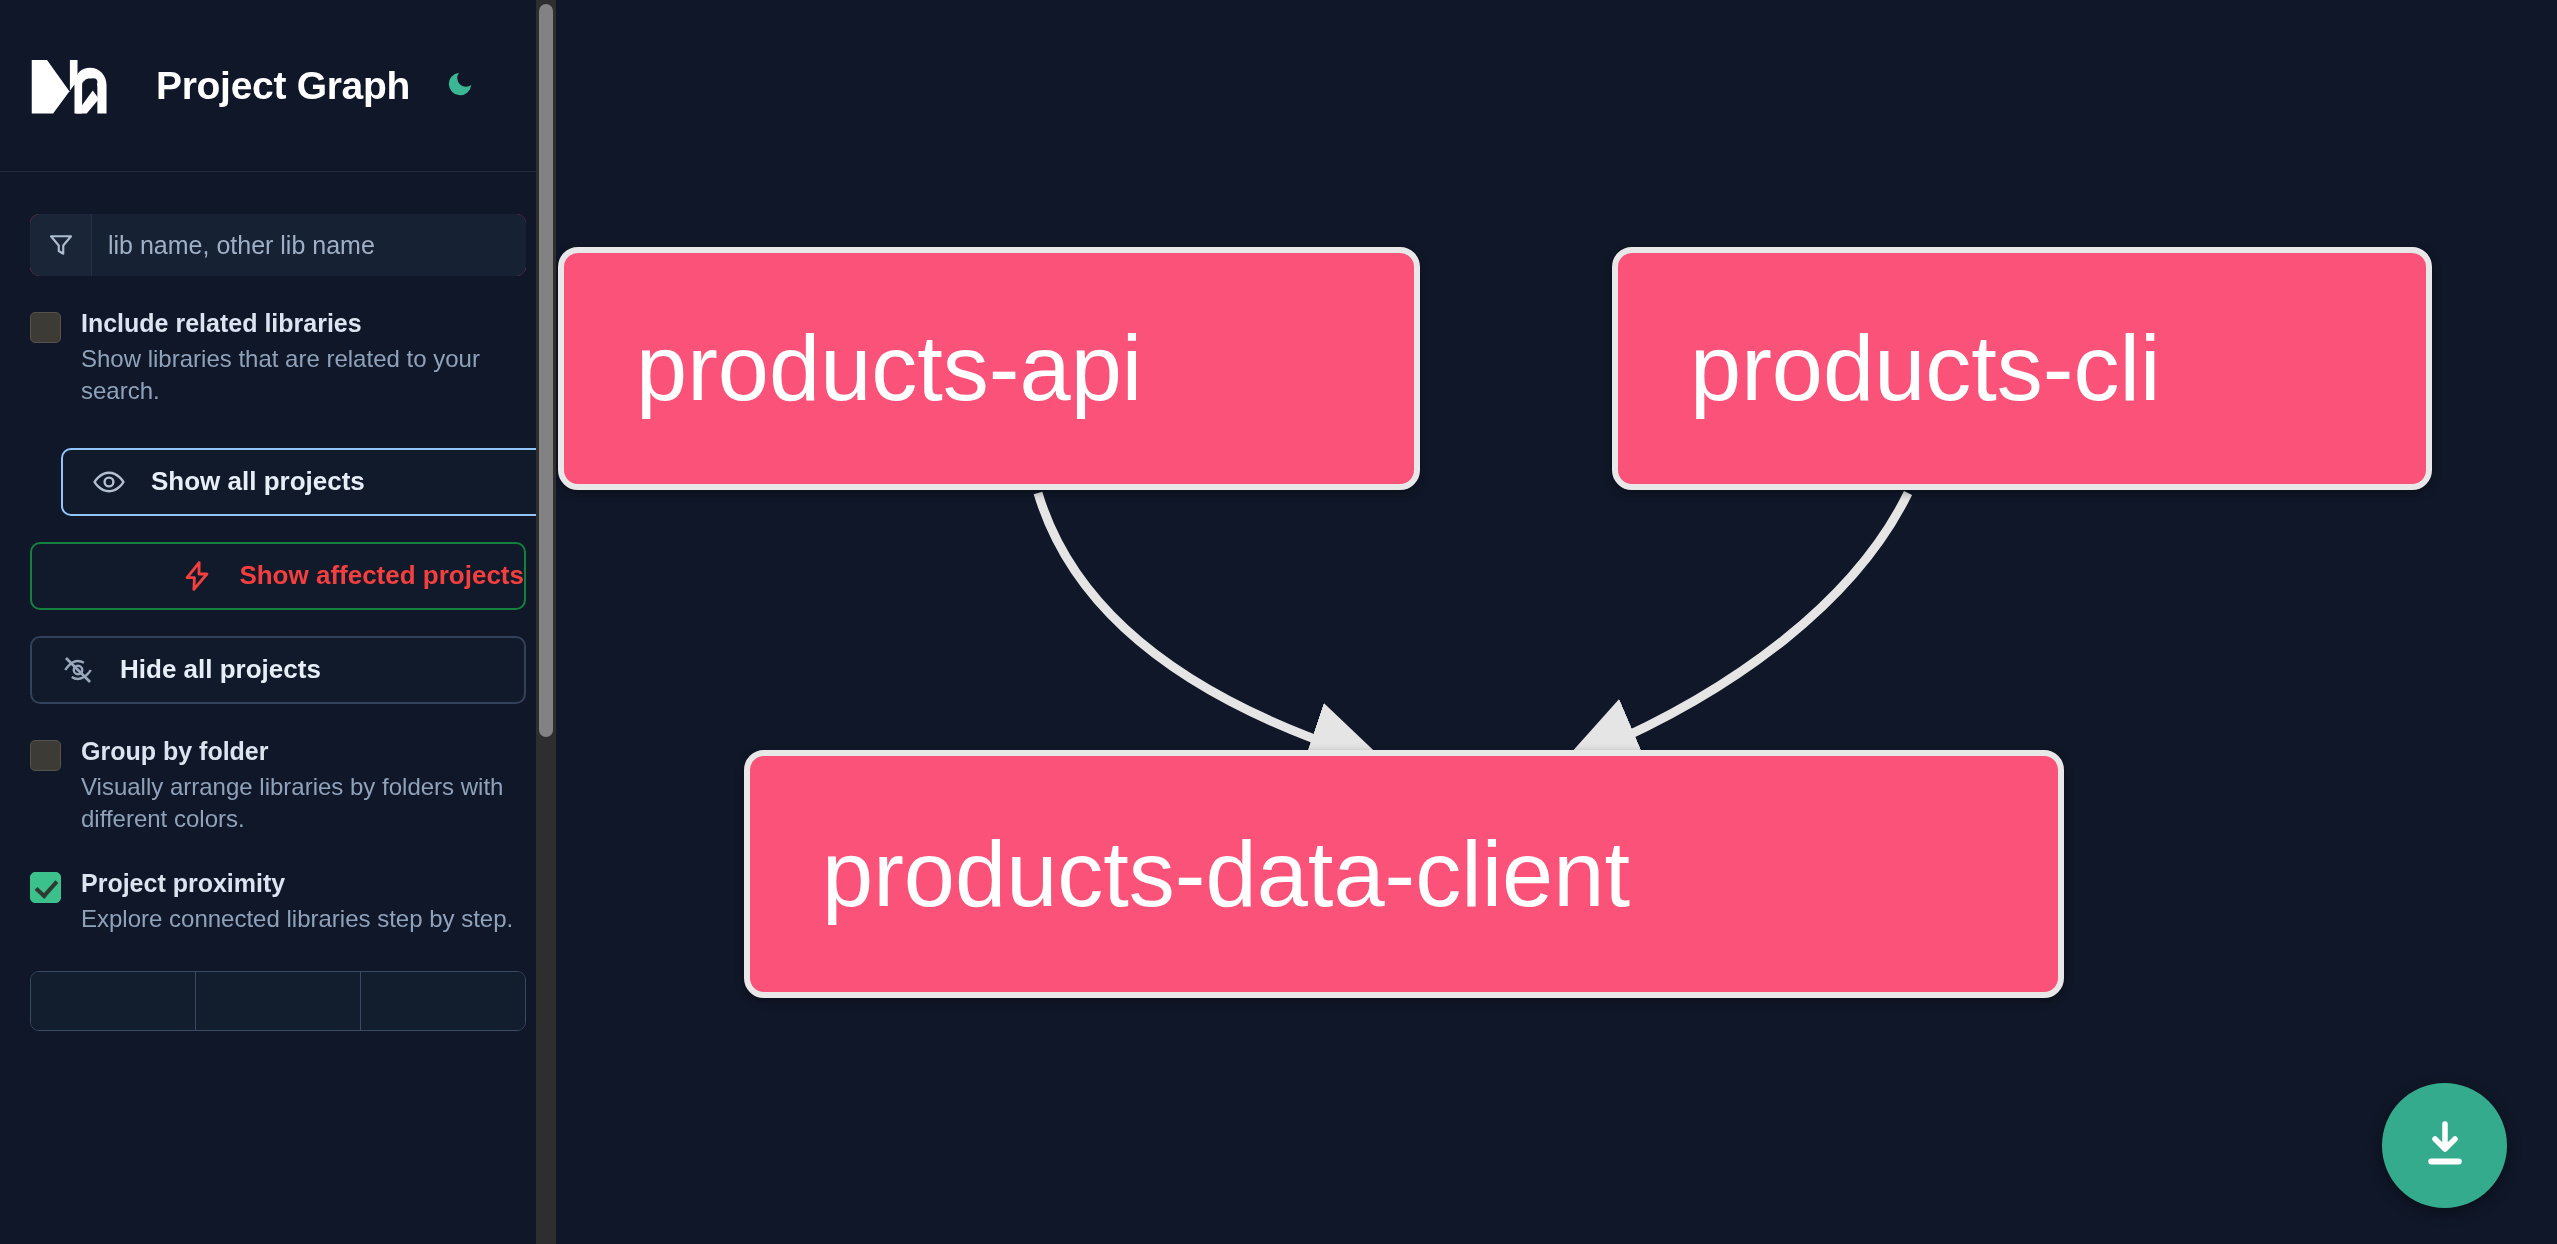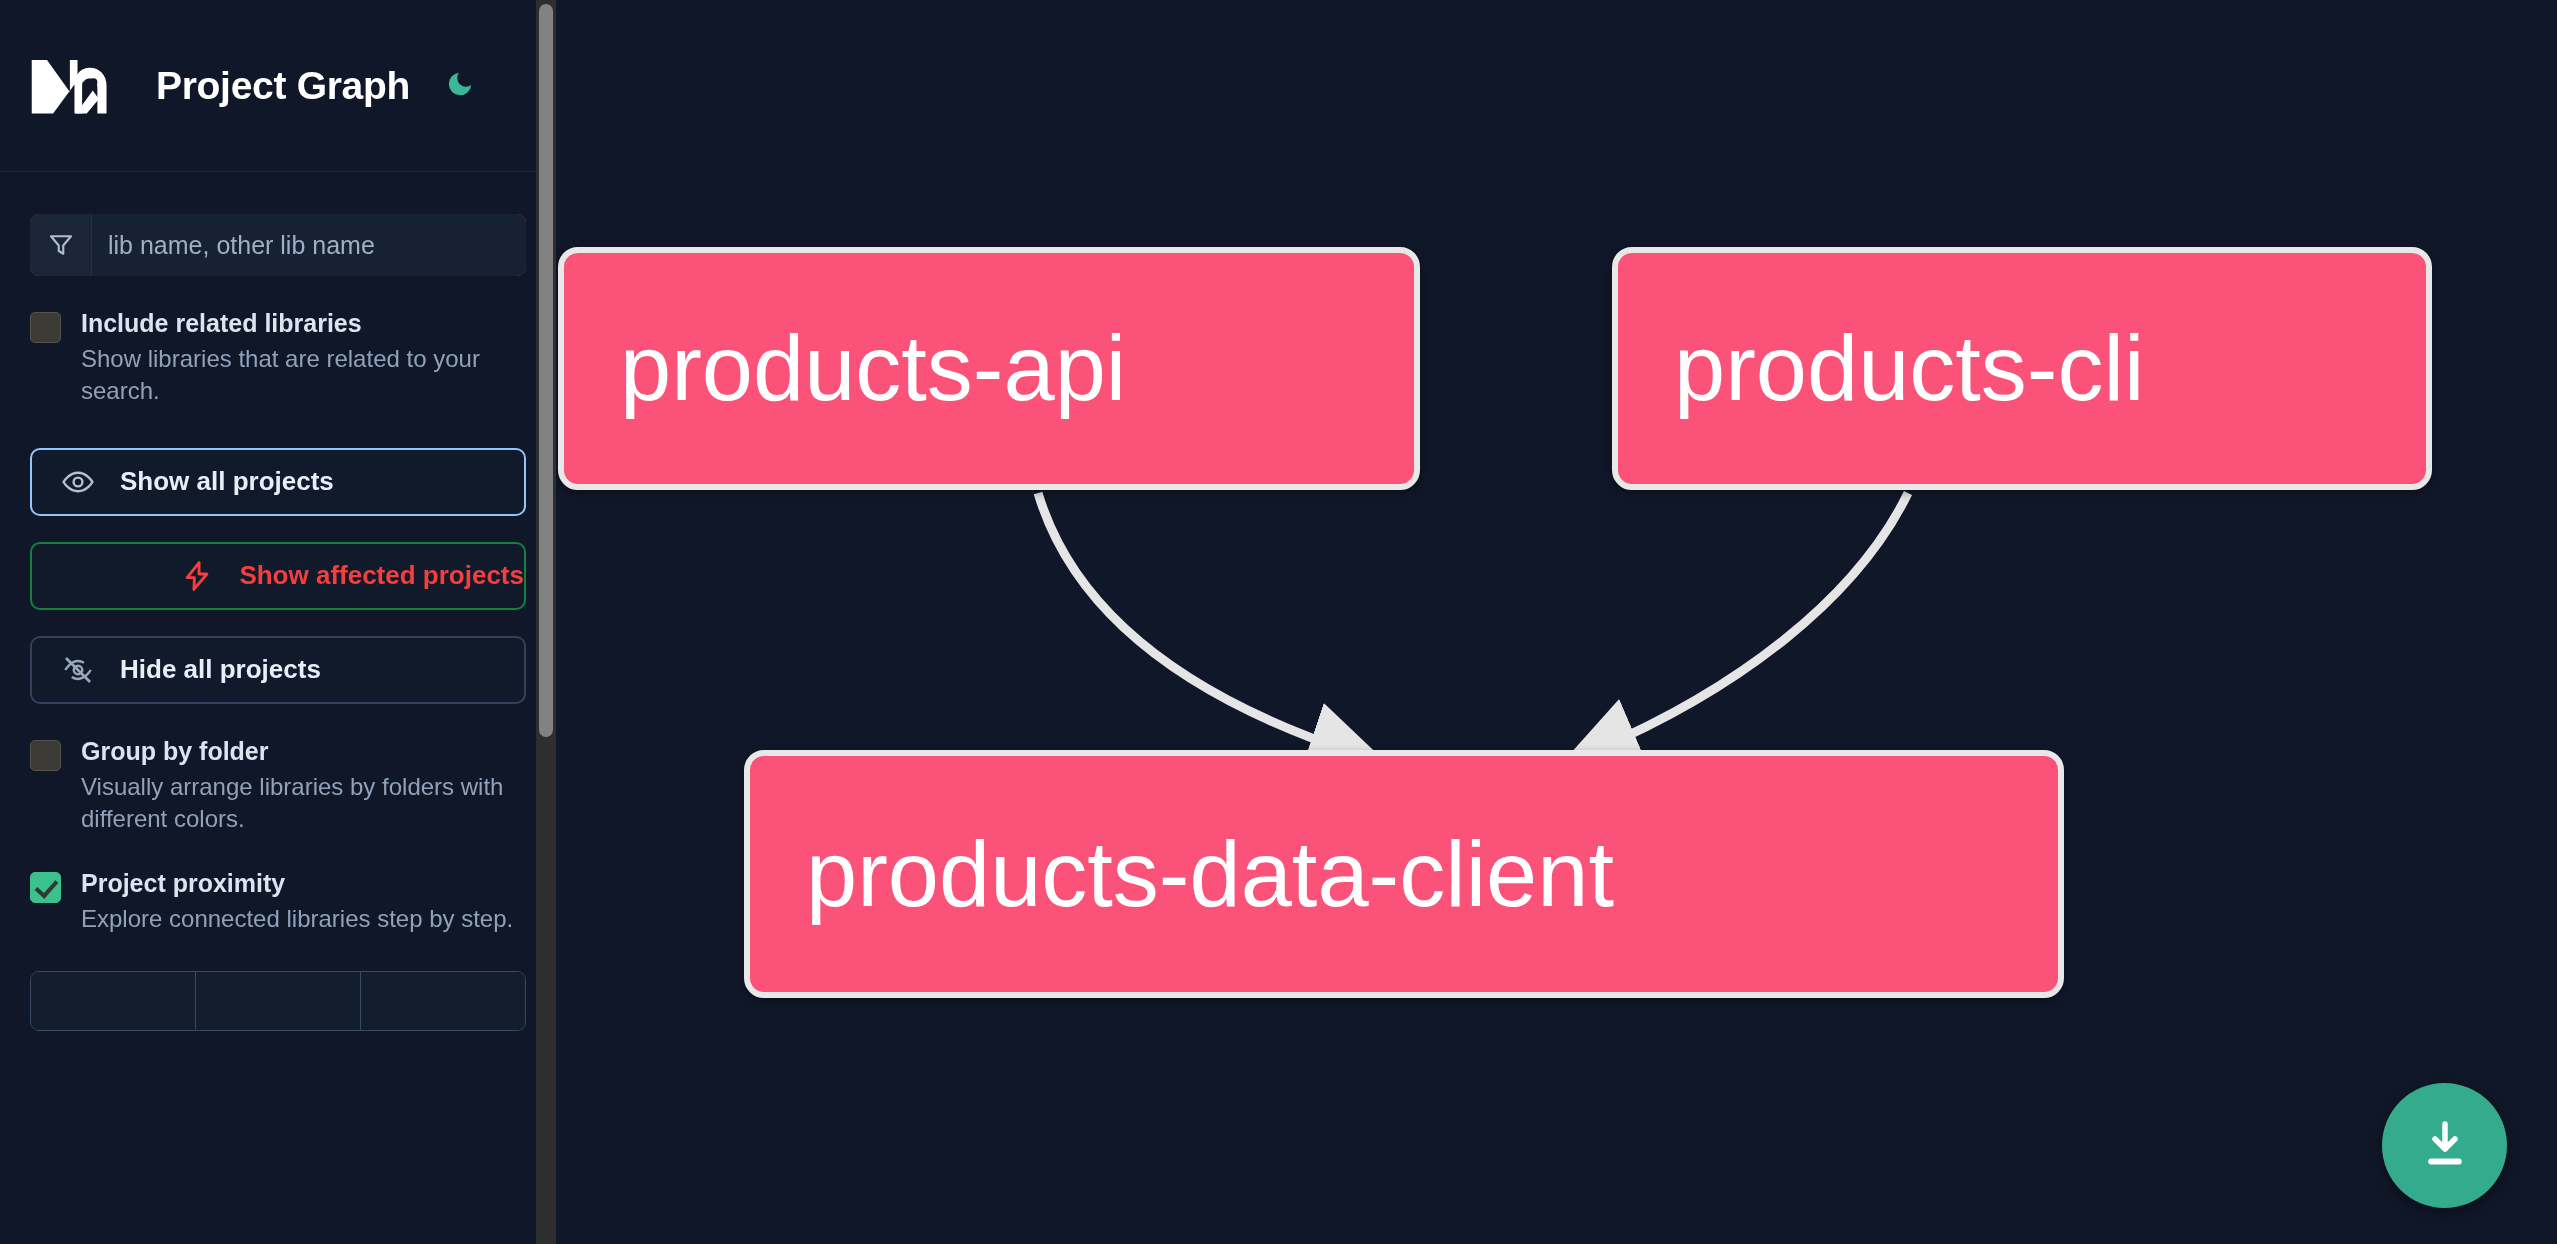--- a/index.html
+++ b/index.html
@@ -103,21 +103,21 @@
     display: flex; align-items: center;
     border-radius: 10px;
     background: #15203155;
     margin-bottom: 26px;
     padding-left: 26px;
     cursor: pointer;
     font-family: "Liberation Sans", sans-serif;
   }
   .gbtn .gicon { width: 40px; flex: 0 0 40px; display: flex; align-items: center; justify-content: center; }
   .gbtn .glabel { font-size: 26px; font-weight: bold; margin-left: 22px; white-space: nowrap; }
-  .btn-show-all { border: 2px solid #93c5fd; }
+  .btn-show-all { border: 2px solid #93c5fd; margin-left: 31px; }
   .btn-show-all .glabel { color: #e7eef8; }
   .btn-affected { border: 2px solid #15803d; justify-content: flex-end; }
   .btn-affected .glabel { color: #f43f3f; }
   .btn-hide-all { border: 2px solid #33415a; }
   .btn-hide-all .glabel { color: #e7eef8; }
 
   .seg-partial {
     margin: 36px 30px 0 30px;
     display: flex; height: 60px;
     border: 1px solid #3a4a63;
@@ -150,21 +150,21 @@
     position: absolute;
     background: #fa5278;
     border: 6px solid #e8e8e8;
     border-radius: 20px;
     display: flex; align-items: center;
     color: #ffffff;
     font-weight: normal;
     cursor: pointer;
     box-shadow: 0 3px 8px rgba(0,0,0,0.35);
   }
-  .node span { padding-left: 56px; white-space: nowrap; }
+  .node span { padding-left: 72px; white-space: nowrap; }
   #node-products-api   { left: 2px;    top: 247px; width: 862px; height: 243px; }
   #node-products-api span { font-size: 92px; }
   #node-products-cli   { left: 1056px; top: 247px; width: 820px; height: 243px; }
   #node-products-cli span { font-size: 92px; }
   #node-products-data-client { left: 188px; top: 750px; width: 1320px; height: 248px; }
   #node-products-data-client span { font-size: 92px; }
 
   #edges { position: absolute; left: 0; top: 0; width: 100%; height: 1244px; pointer-events: none; }
 
   .dl-btn {

